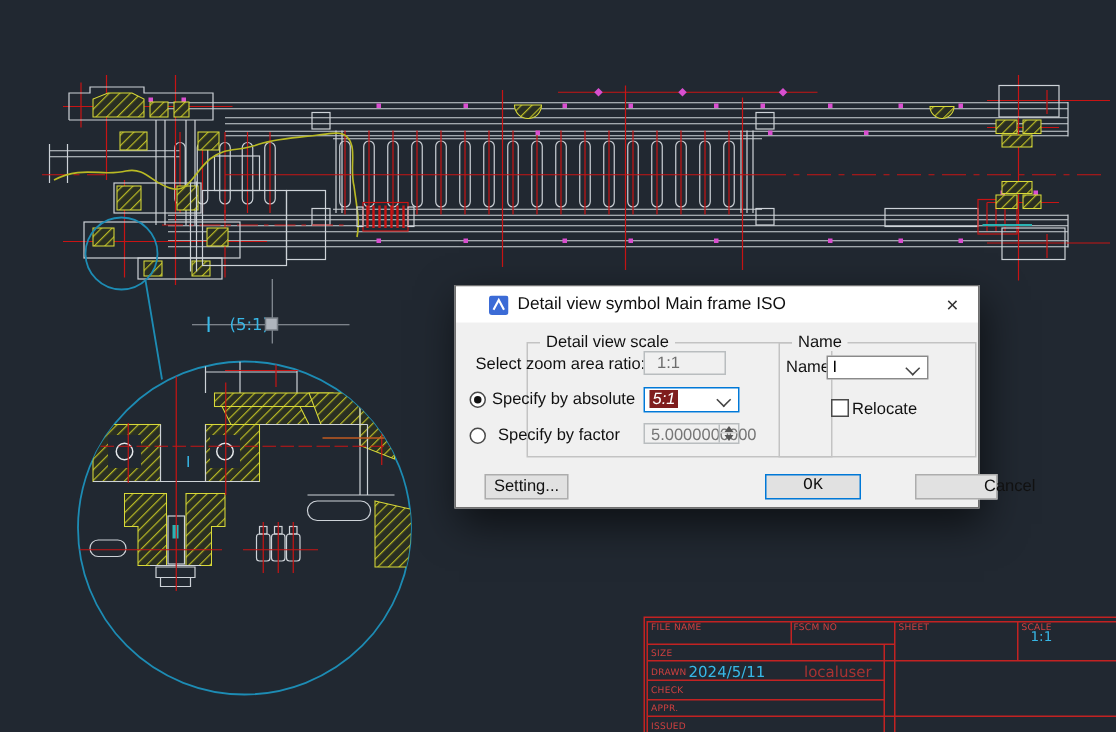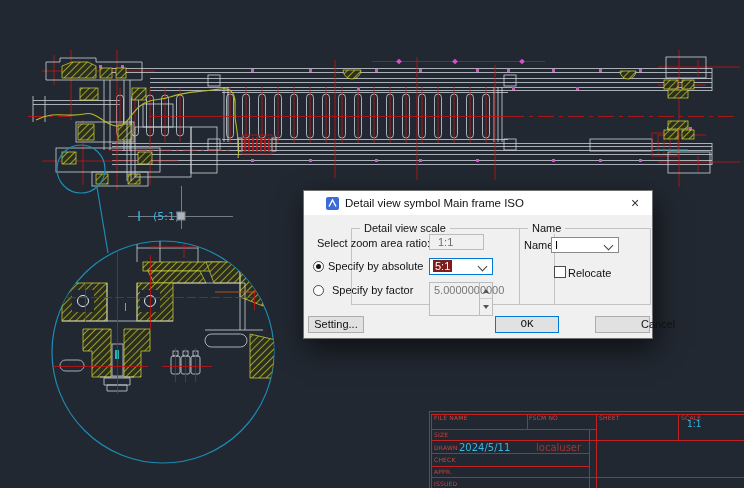--- a/index.html
+++ b/index.html
@@ -17,38 +17,38 @@
   .closebtn{position:absolute;right:0;top:0;width:34px;height:24px;display:flex;
             align-items:center;justify-content:center;font-size:14px;color:#333;cursor:default;}
   .grp{position:absolute;border:1px solid #c3c3c3;}
   .grp .leg{position:absolute;top:-7px;left:8px;background:#f0f0f0;padding:0 4px;font-size:11px;color:#111;}
   .lbl{position:absolute;white-space:nowrap;color:#111;}
   .tb{position:absolute;box-sizing:border-box;border:1px solid #b9bdbf;background:#f0f0f0;
       color:#6d6d6d;font-size:11px;line-height:13px;padding:1px 0 0 8px;}
   .combo{position:absolute;box-sizing:border-box;background:#fff;border:1px solid #8a8a8a;
          font-size:11px;line-height:14px;padding-left:3px;}
   .combo.focus{border-color:#0078d7;}
-  .combo .sel{background:#7f1d1d;color:#fff;padding:0 2px;}
+  .combo .sel{background:#7f1d1d;color:#fff;padding:0 2px;font-style:italic;}
   .chev{position:absolute;right:6px;top:4px;width:6px;height:6px;
         border-left:1.3px solid #444;border-bottom:1.3px solid #444;transform:rotate(-45deg);}
   .spin{position:absolute;box-sizing:border-box;border:1px solid #b9bdbf;background:#f0f0f0;
         color:#777;font-size:11px;line-height:14px;padding-left:4px;}
   .spinbtns{position:absolute;right:0;top:0;bottom:0;width:12px;border-left:1px solid #b9bdbf;}
   .spinbtns .up,.spinbtns .dn{position:absolute;left:0;right:0;height:50%;display:flex;
         align-items:center;justify-content:center;}
   .spinbtns .dn{bottom:0;border-top:1px solid #cfcfcf;}
   .tri-up{width:0;height:0;border-left:3px solid transparent;border-right:3px solid transparent;
           border-bottom:4px solid #555;}
   .tri-dn{width:0;height:0;border-left:3px solid transparent;border-right:3px solid transparent;
           border-top:4px solid #555;}
   .radio{position:absolute;width:9px;height:9px;border:1px solid #4a4a4a;border-radius:50%;background:#fff;}
   .radio.sel::after{content:"";display:block;width:5px;height:5px;margin:2px;background:#111;border-radius:50%;}
   .check{position:absolute;width:10px;height:10px;border:1px solid #4a4a4a;background:#fff;}
   .btn{position:absolute;box-sizing:border-box;height:17px;background:#e1e1e1;border:1px solid #adadad;
-       font-size:11px;text-align:center;line-height:15px;color:#111;}
+       font-size:11px;text-align:center;line-height:15px;color:#111;margin-left:15px;}
   .btn.default{border-color:#0078d7;}
 
   
   .w{stroke:#cdd2d8;stroke-width:.8;fill:none;}
   .w2{stroke:#e6e9ec;stroke-width:1;fill:none;}
   .r{stroke:#c81414;stroke-width:.8;fill:none;}
   .y{stroke:#b9ba24;stroke-width:1.1;fill:none;}
   .hat{fill:url(#hatch);stroke:#d8d93a;stroke-width:.7;}
   .cy{stroke:#1d8cb4;stroke-width:1.2;fill:none;}
   .dim{stroke:#9aa0a8;stroke-width:.7;fill:none;}
@@ -324,21 +324,21 @@
 
   <span class="radio sel" style="left:9px;top:70px;"></span>
   <span class="lbl" style="left:24px;top:69px;">Specify by absolute</span>
   <div class="combo focus" style="left:125px;top:67px;width:64px;height:17px;">
     <span class="sel">5:1</span>
     <span class="chev"></span>
   </div>
 
   <span class="radio" style="left:9px;top:94px;"></span>
   <span class="lbl" style="left:8px;top:93px;margin-left:20px;">Specify by factor</span>
-  <div class="spin" style="left:125px;top:91px;width:64px;height:34px;">
+  <div class="spin" style="left:125px;top:91px;width:64px;height:14px;">
     <span>5.0000000000</span>
     <span class="spinbtns">
       <span class="up">
             <span class="tri-up"></span>
           </span>
       <span class="dn">
             <span class="tri-dn"></span>
           </span>
     </span>
   </div>

